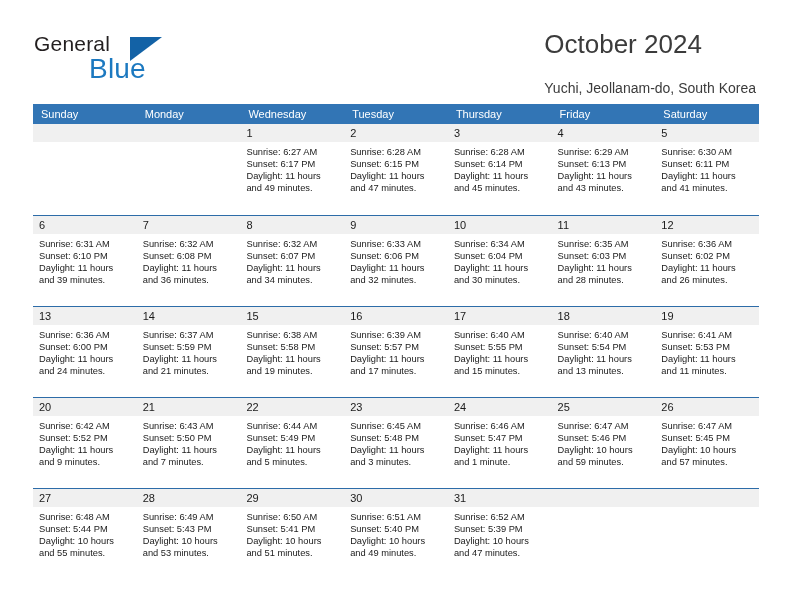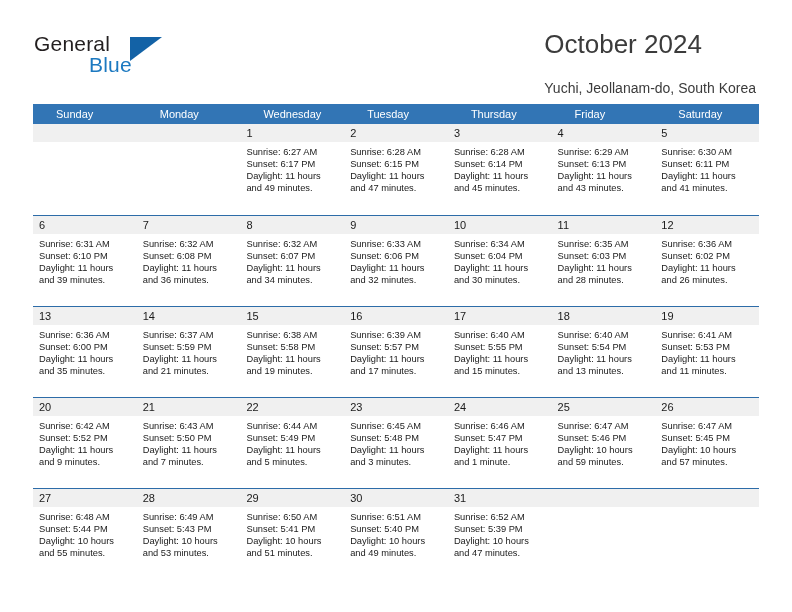--- a/index.html
+++ b/index.html
@@ -41,21 +41,21 @@
     top: 0;
     font-size: 21px;
     letter-spacing: 0.2px;
     color: #231f20;
     font-family: "Liberation Sans", sans-serif;
   }
   .logo-blue {
     position: absolute;
     left: 55px;
     top: 21px;
-    font-size: 21px;
+    font-size: 28px;
     letter-spacing: 0.2px;
     color: #1c79c0;
     font-family: "Liberation Sans", sans-serif;
   }
   .logo-triangle {
     position: absolute;
     left: 96px;
     top: 5px;
     width: 0;
     height: 0;
@@ -93,21 +93,21 @@
   .dow-row {
     display: flex;
     background: #3275b5;
     height: 20px;
   }
   .dow-cell {
     flex: 1 1 0;
     color: #ffffff;
     font-size: 11px;
     line-height: 20px;
-    padding-left: 23px;
+    padding-left: 8px;
     box-sizing: border-box;
     white-space: nowrap;
   }
 
   .week {
     position: relative;
     border-top: 1.4px solid #2d6ca8;
     height: 91px;
     box-sizing: border-box;
   }
@@ -305,21 +305,21 @@
           </div>
         </div>
         <div class="week">
           <div class="week-inner">
             <div class="day-cell">
               <div class="day-num-band">13</div>
               <div class="day-info">
                 <div>Sunrise: 6:36 AM</div>
                 <div>Sunset: 6:00 PM</div>
                 <div class="info-daylight">Daylight: 11 hours</div>
-                <div>and 35 minutes.</div>
+                <div>and 24 minutes.</div>
               </div>
             </div>
             <div class="day-cell">
               <div class="day-num-band">14</div>
               <div class="day-info">
                 <div>Sunrise: 6:37 AM</div>
                 <div>Sunset: 5:59 PM</div>
                 <div class="info-daylight">Daylight: 11 hours</div>
                 <div>and 21 minutes.</div>
               </div>

